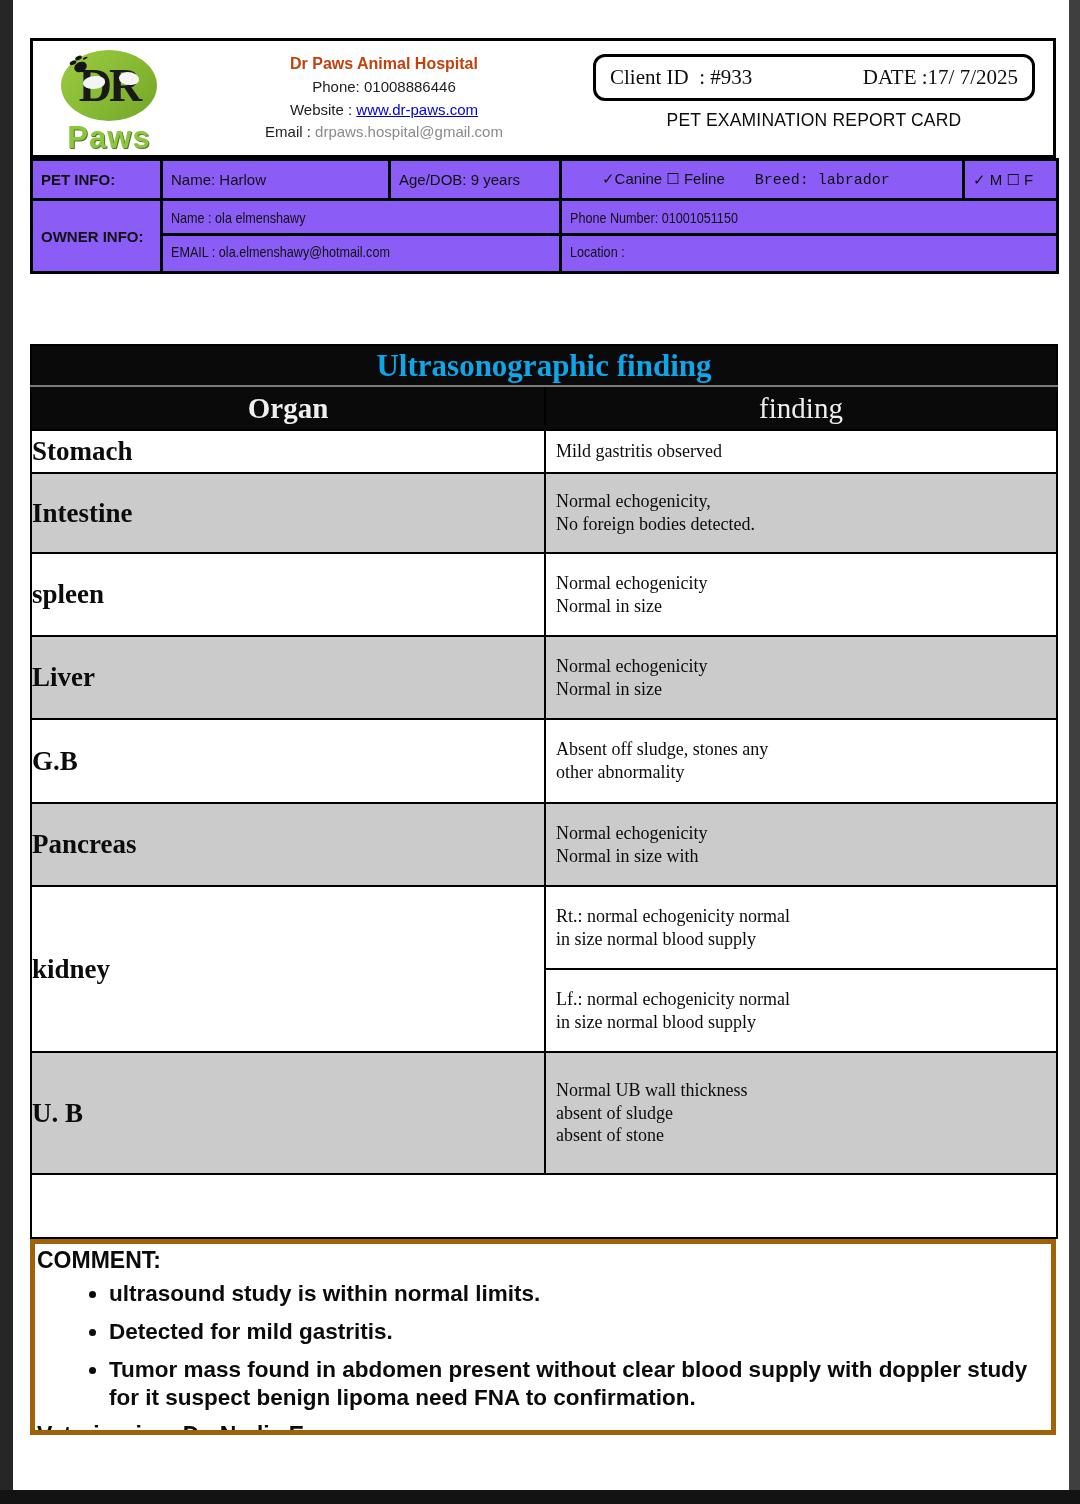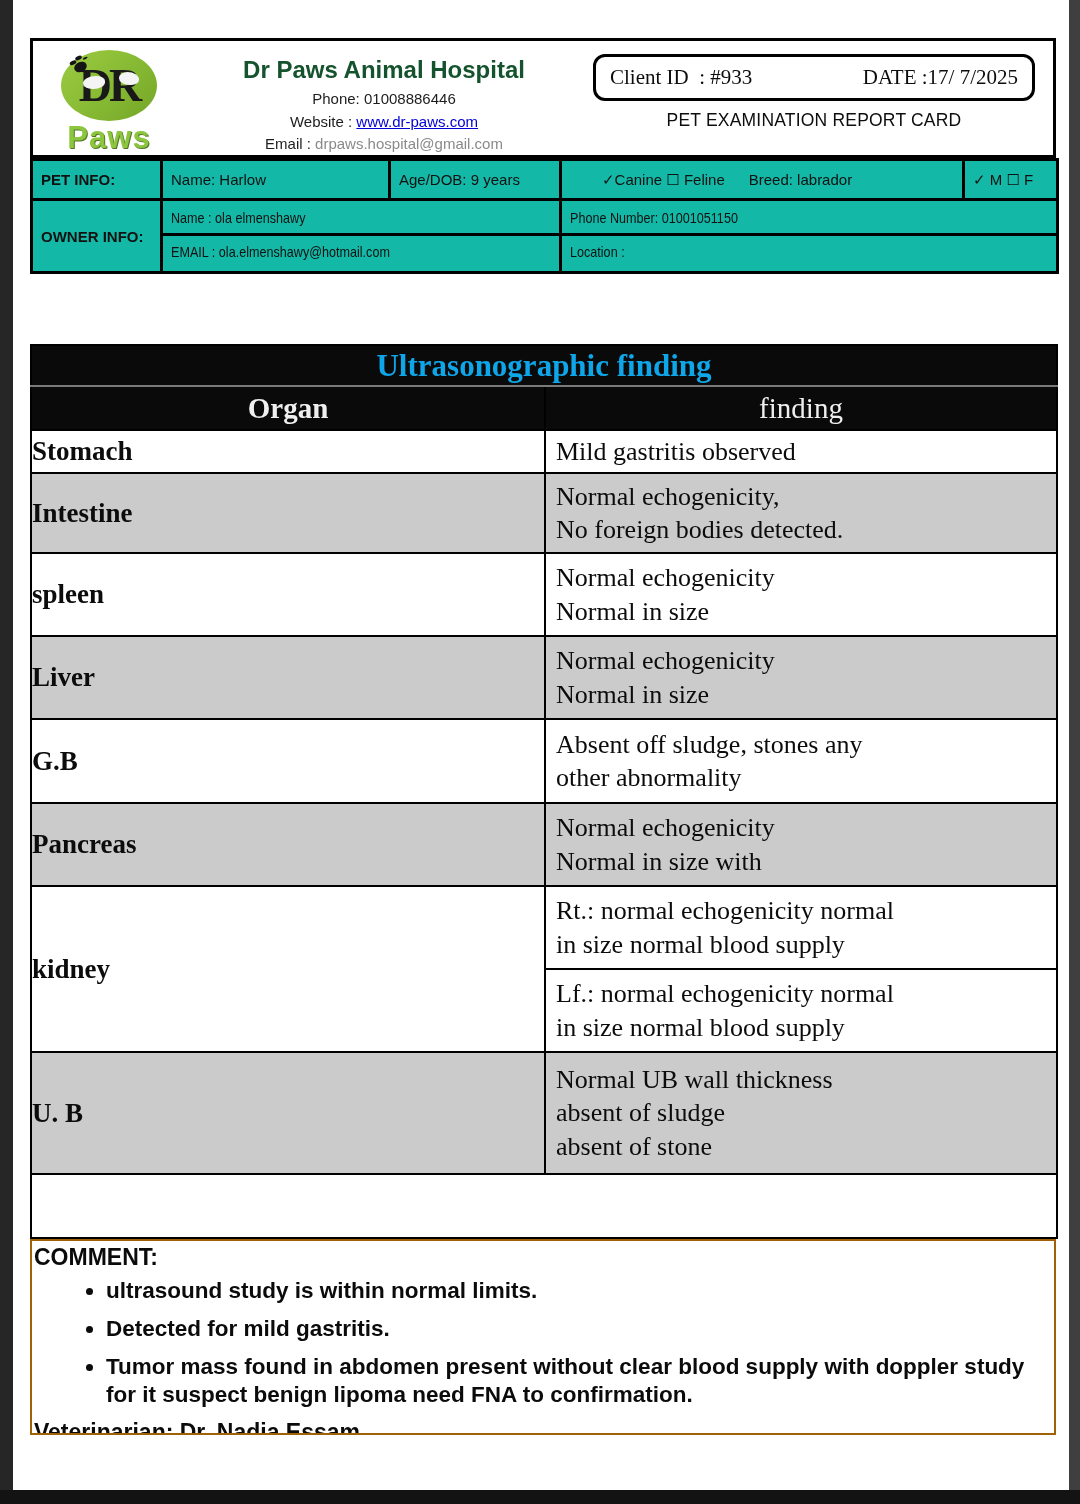--- a/index.html
+++ b/index.html
@@ -27,70 +27,70 @@
   .logo-dr { font-family:"Liberation Serif",serif; font-weight:bold; font-size:46px; color:#191919; letter-spacing:-3px; line-height:1; padding-top:2px; }
   .paw-icon { position:absolute; top:12px; left:13px; width:13px; height:10px; background:#151515; border-radius:50%;
     transform:rotate(-25deg);
     box-shadow:-5px -7px 0 -3px #151515, 2px -9px 0 -3px #151515, 8px -6px 0 -4px #151515; }
   .sil { position:absolute; background:#f4f4f4; }
   .sil-dog { top:26px; left:22px; width:22px; height:13px; border-radius:60% 40% 55% 45%; }
   .sil-cat { top:22px; right:18px; width:20px; height:13px; border-radius:45% 60% 40% 55%; }
   .logo-paws { font-size:31px; font-weight:bold; color:#8cc63f; letter-spacing:1px; line-height:1.1; text-shadow:1px 1px 0 #567527; }
 
   .center-col { flex:1; text-align:center; padding-top:11px; line-height:1.5; }
-  .h-name  { font-size:24px; font-weight:bold; color:#14532d; }
+  .h-name  { font-size:16px; font-weight:bold; color:#c2410c; }
   .h-line  { font-size:15px; color:#1d1d1d; }
   .h-link  { color:#0000d4; text-decoration:underline; }
   .h-email-value { color:#8a8a8a; }
 
   .right-col { width:470px; padding:13px 18px 0 10px; }
   .client-box {
     border:3px solid #000; border-radius:12px; height:47px;
     display:flex; align-items:center; justify-content:space-between;
     padding:0 14px; font-family:"Liberation Serif",serif; font-size:21px; color:#0d0d0d;
   }
   .client-box span { white-space:pre; }
   .report-title { margin-top:9px; text-align:center; font-size:17.5px; font-weight:normal; color:#0d0d0d; letter-spacing:0.2px; }
 
   
-  table.info { width:100%; border-collapse:collapse; table-layout:fixed; background:#14b8a6; }
+  table.info { width:100%; border-collapse:collapse; table-layout:fixed; background:#8b5cf6; }
   table.info td { border:3px solid #000; padding:4px 8px; vertical-align:middle; font-size:15px; color:#111; }
   td.lbl { font-weight:bold; font-size:16px; }
   tr.pet-row td { height:40px; }
   tr.owner-row-1 td { height:35px; }
   tr.owner-row-2 td { height:38px; vertical-align:top; padding-top:7px; }
   .cell-species { padding-left:40px !important; }
-  .breed-span { margin-left:24px; }
+  .breed-span { margin-left:30px;font-family:Liberation Mono, monospace; }
   .cond { display:inline-block; transform:scaleX(0.84); transform-origin:0 50%; white-space:nowrap; }
 
   
   .us-wrap { margin-top:70px; }
   table.us { width:100%; border-collapse:collapse; table-layout:fixed; font-family:"Liberation Serif",serif; background:#fff; }
   table.us td, table.us th { border:2px solid #000; }
   tr.us-title td { background:#0a0a0a; color:#0ea5e9; font-weight:bold; font-size:31px; text-align:center; height:41px; border-bottom-color:#7a7a7a; }
   tr.us-head th { background:#0a0a0a; color:#efefef; font-size:29px; height:44px; font-weight:normal; border-top-color:#7a7a7a; }
   tr.us-head th.organ-h { font-weight:bold; }
   tr.us-head th + th { border-left-color:#7a7a7a; }
   td.organ { font-weight:bold; font-size:27px; vertical-align:middle; color:#0c0c0c; }
-  td.finding { font-size:26px; padding:3px 10px; line-height:1.27; white-space:pre-line; vertical-align:middle; color:#0c0c0c; }
+  td.finding { font-size:18px; padding:3px 10px; line-height:1.27; white-space:pre-line; vertical-align:middle; color:#0c0c0c; }
   tr.shade td { background:#cbcbcb; }
   tr.r-stomach td { height:43px; }
   tr.r-intestine td { height:80px; }
   tr.r-spleen td { height:83px; }
   tr.r-liver td { height:83px; }
   tr.r-gb td { height:84px; }
   tr.r-pancreas td { height:83px; }
   tr.r-kidney-rt td { height:83px; }
   tr.r-kidney-lf td { height:83px; }
   tr.r-kidney-lf td.finding { border-top:1px solid #8d8d8d; }
   tr.r-ub td { height:122px; }
   tr.r-empty td { height:64px; background:#fff; }
 
   
-  .comment-box { border:2px solid #a16207; height:196px; padding:3px 10px 12px 2px; overflow:hidden; background:#fff; }
+  .comment-box { border:5px solid #a16207; height:196px; padding:3px 10px 12px 2px; overflow:hidden; background:#fff; }
   .c-label { font-size:23px; font-weight:bold; color:#0b0b0b; }
   ul.c-list { list-style:disc; margin:6px 0 0 72px; }
   ul.c-list li { font-size:22.5px; font-weight:bold; color:#0b0b0b; line-height:1.28; margin-bottom:9px; }
   .vet-line { font-size:23px; font-weight:bold; color:#0b0b0b; margin-top:1px; }
   .vet-name { display:inline-block; border-bottom:5px solid #000; line-height:1.05; }
 </style>
 </head>
 <body>
 
 <div class="edge-left"></div>

